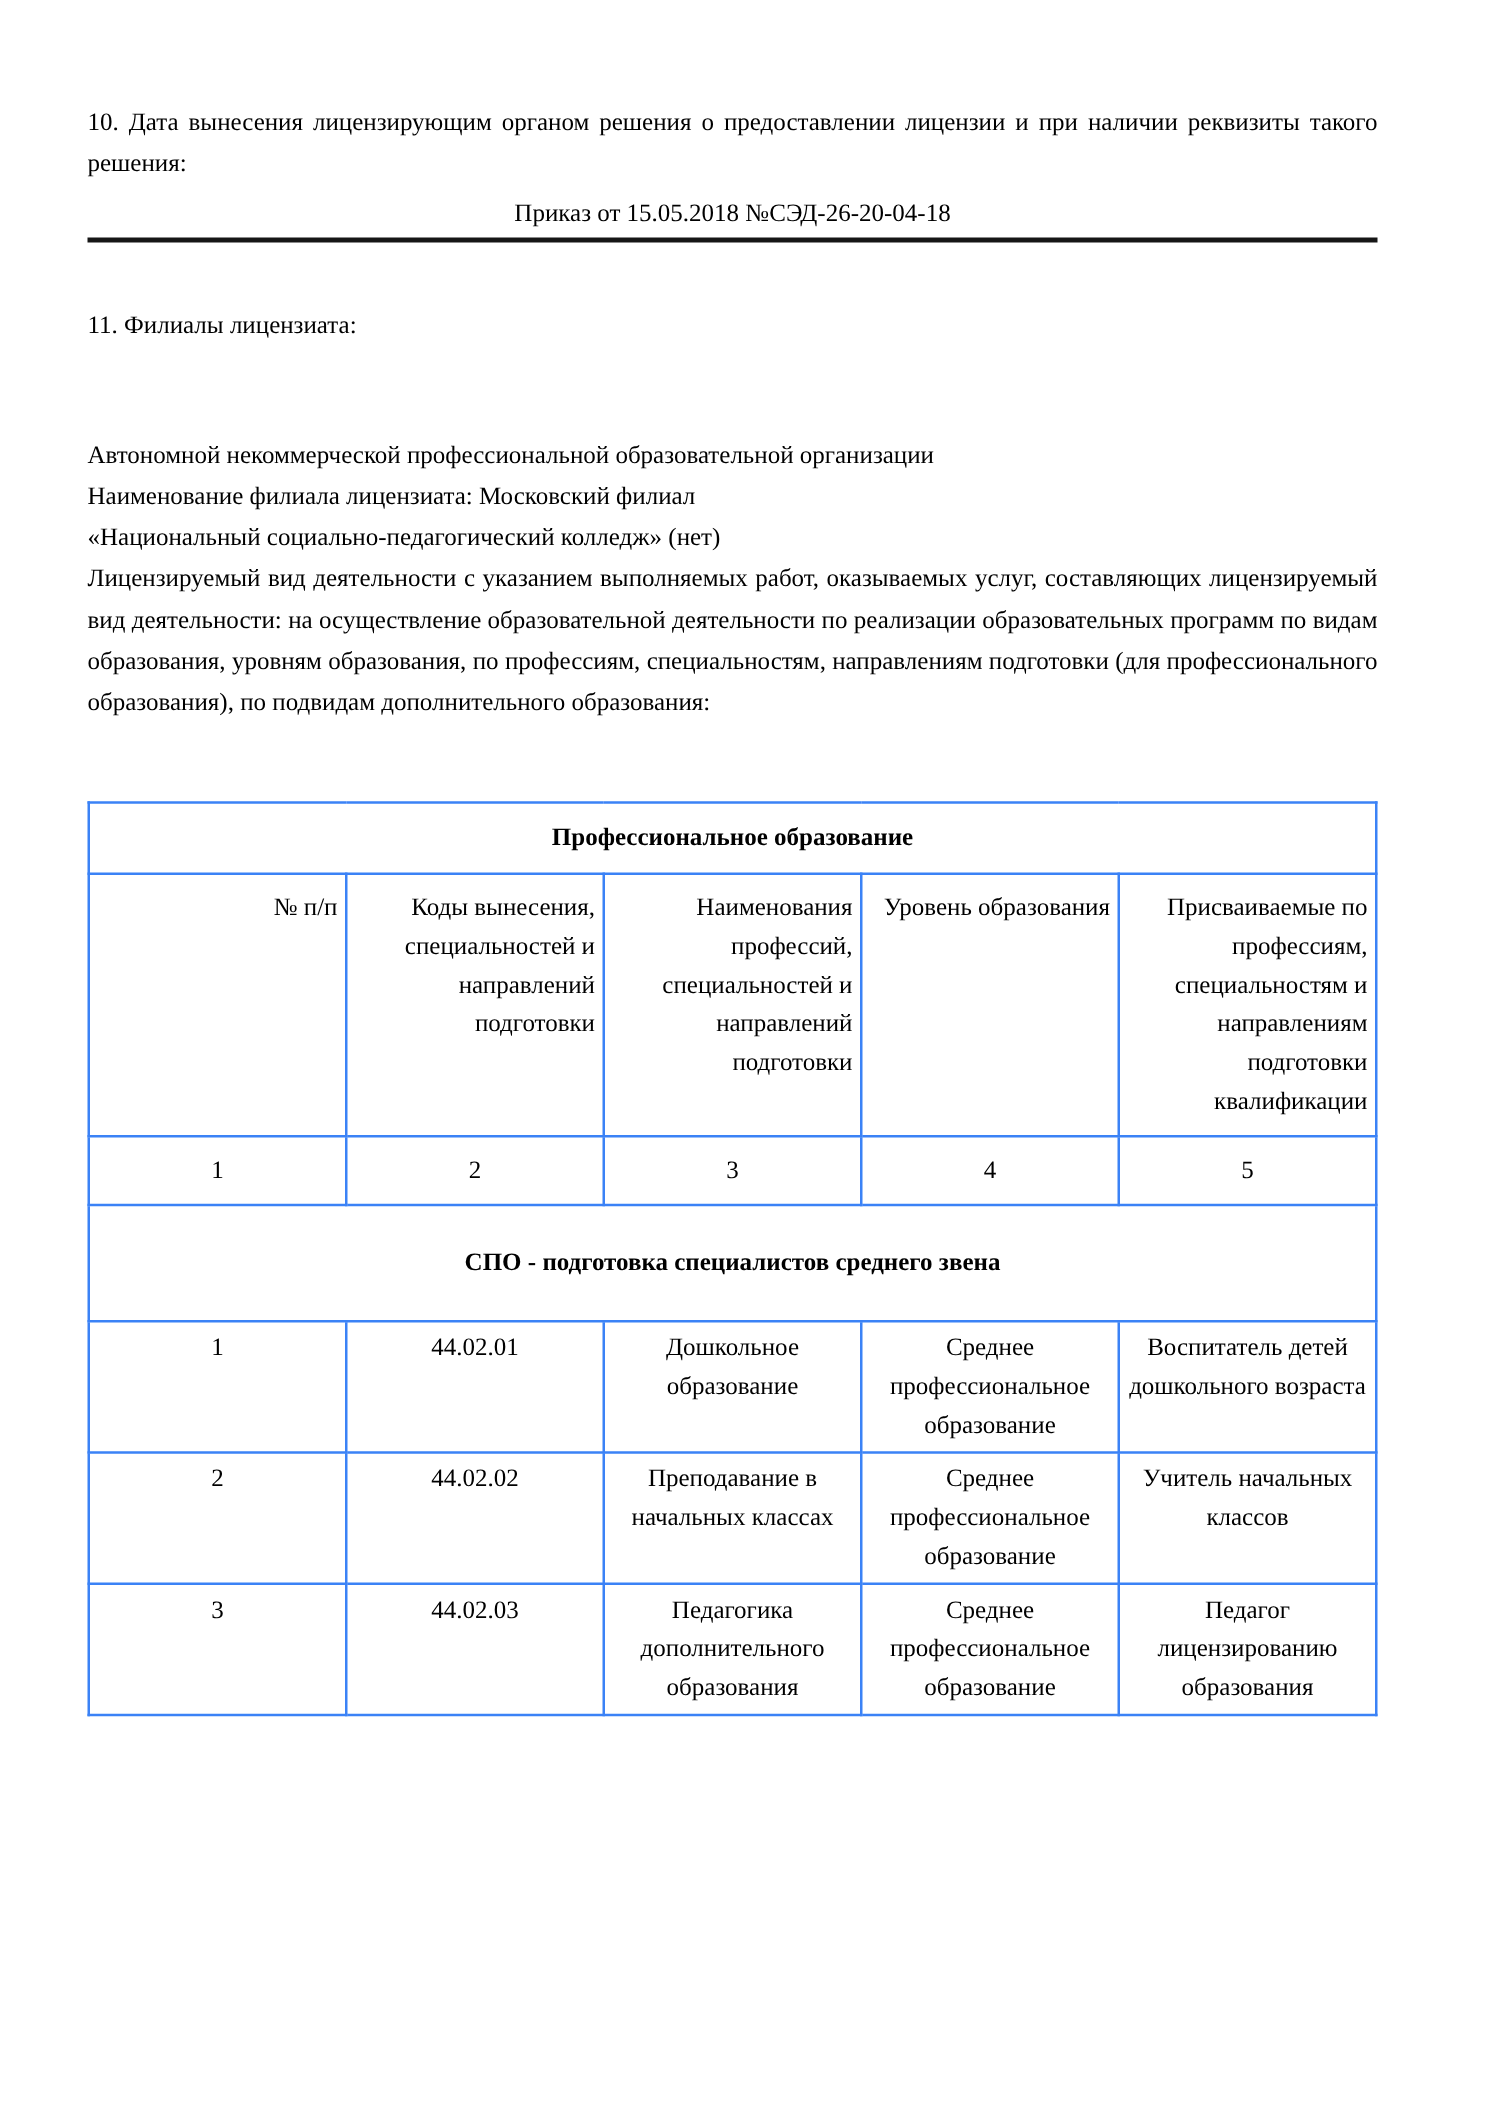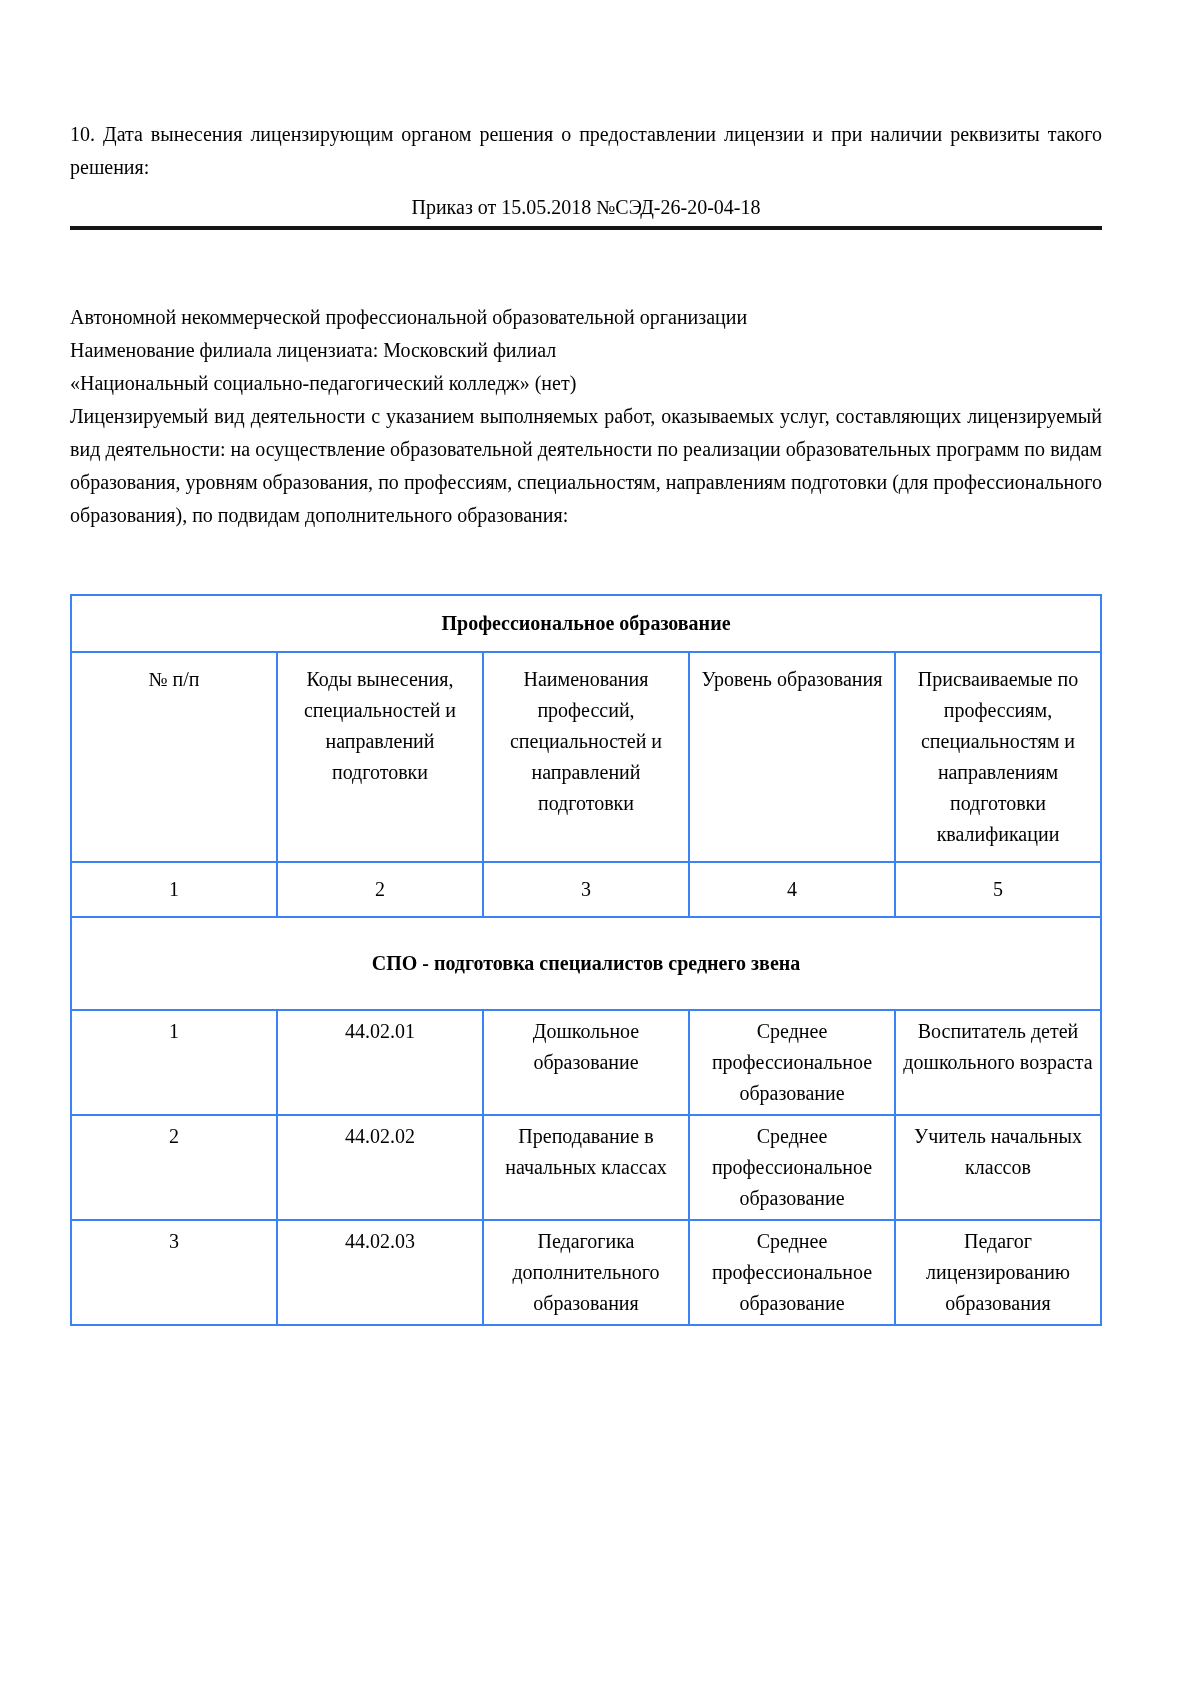--- a/index.html
+++ b/index.html
@@ -11,21 +11,21 @@
     width: 1190px;
     height: 1684px;
     font-family: "Liberation Serif", "DejaVu Serif", serif;
     color: #000000;
     overflow: hidden;
   }
   .page {
     box-sizing: border-box;
     width: 1170px;
     height: 1684px;
-    padding: 118px 68px 0 70px;
+    padding: 82px 68px 0 70px;
   }
   .para {
     font-size: 20px;
     line-height: 33px;
     text-align: justify;
     margin: 0;
   }
   .para + .para { margin-top: 6px; }
   .order-line {
     font-size: 20px;
@@ -62,40 +62,42 @@
     vertical-align: top;
     padding: 5px 6px;
     word-wrap: break-word;
   }
   .lic-table td.table-title-cell {
     font-weight: bold;
     padding: 12px 6px;
   }
   .lic-table td.header-cell {
     padding: 11px 6px;
+    text-align: right;
   }
   .lic-table td.colnum-cell {
     padding: 11px 6px;
   }
   .lic-table td.section-cell {
     font-weight: bold;
     padding: 30px 6px;
   }
 </style>
 </head>
 <body>
 
 <div class="page">
 
   <p class="para">10. Дата вынесения лицензирующим органом решения о предоставлении лицензии и при наличии реквизиты такого решения:</p>
 
   <div class="order-line">Приказ от 15.05.2018 №СЭД-26-20-04-18</div>
 
   <hr class="thick-rule">
 
+  <div class="heading-11">11. Филиалы лицензиата:</div>
 
   <div class="branch-block">
     <div>Автономной некоммерческой профессиональной образовательной организации</div>
     <div>Наименование филиала лицензиата: Московский филиал</div>
     <div>«Национальный социально-педагогический колледж» (нет)</div>
   </div>
 
 
 
   <p class="para">Лицензируемый вид деятельности с указанием выполняемых работ, оказываемых услуг, составляющих лицензируемый вид деятельности: на осуществление образовательной деятельности по реализации образовательных программ по видам образования, уровням образования, по профессиям, специальностям, направлениям подготовки (для профессионального образования), по подвидам дополнительного образования:</p>

